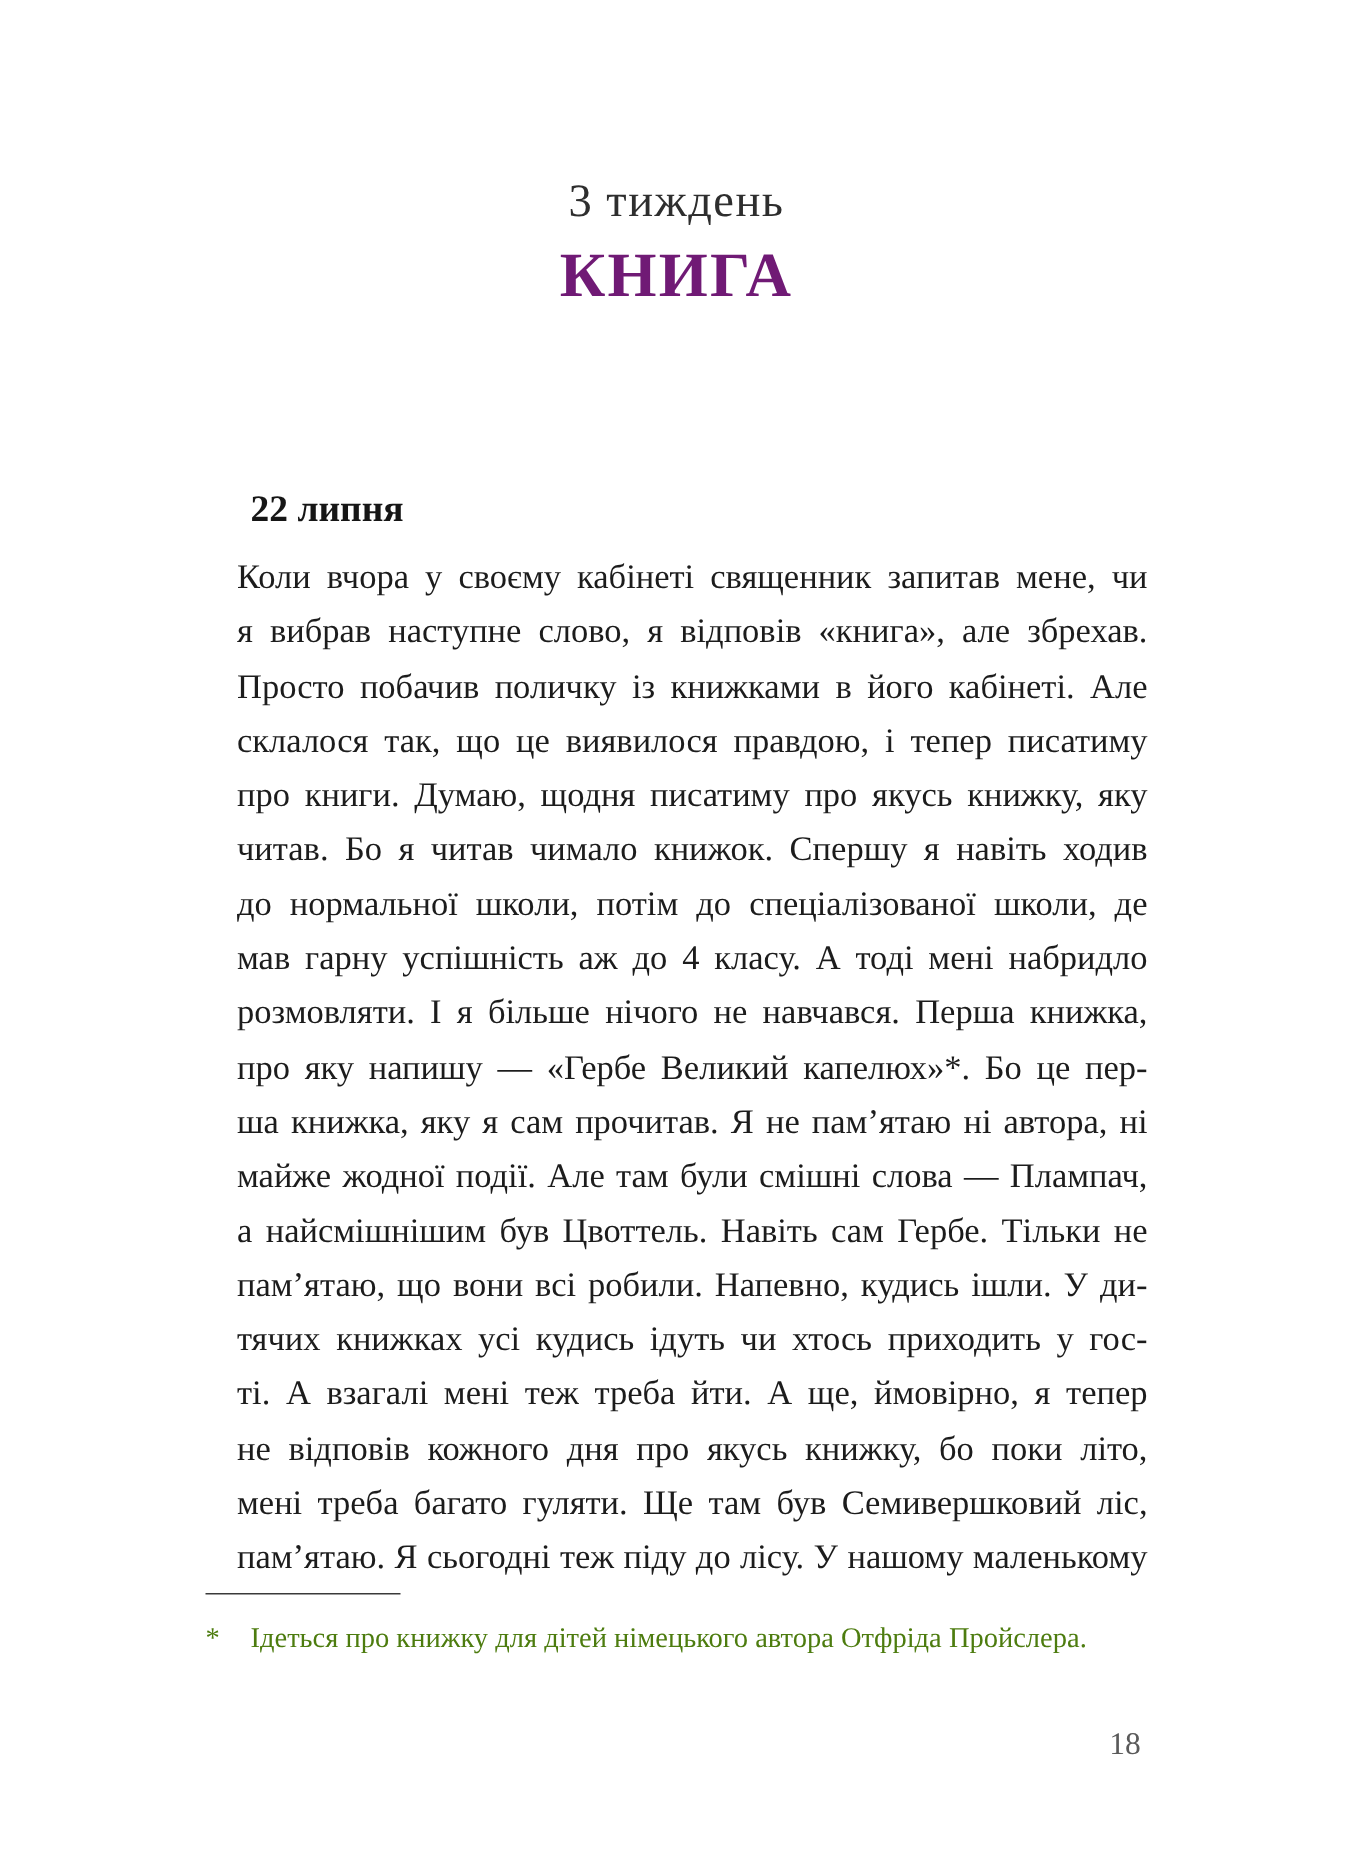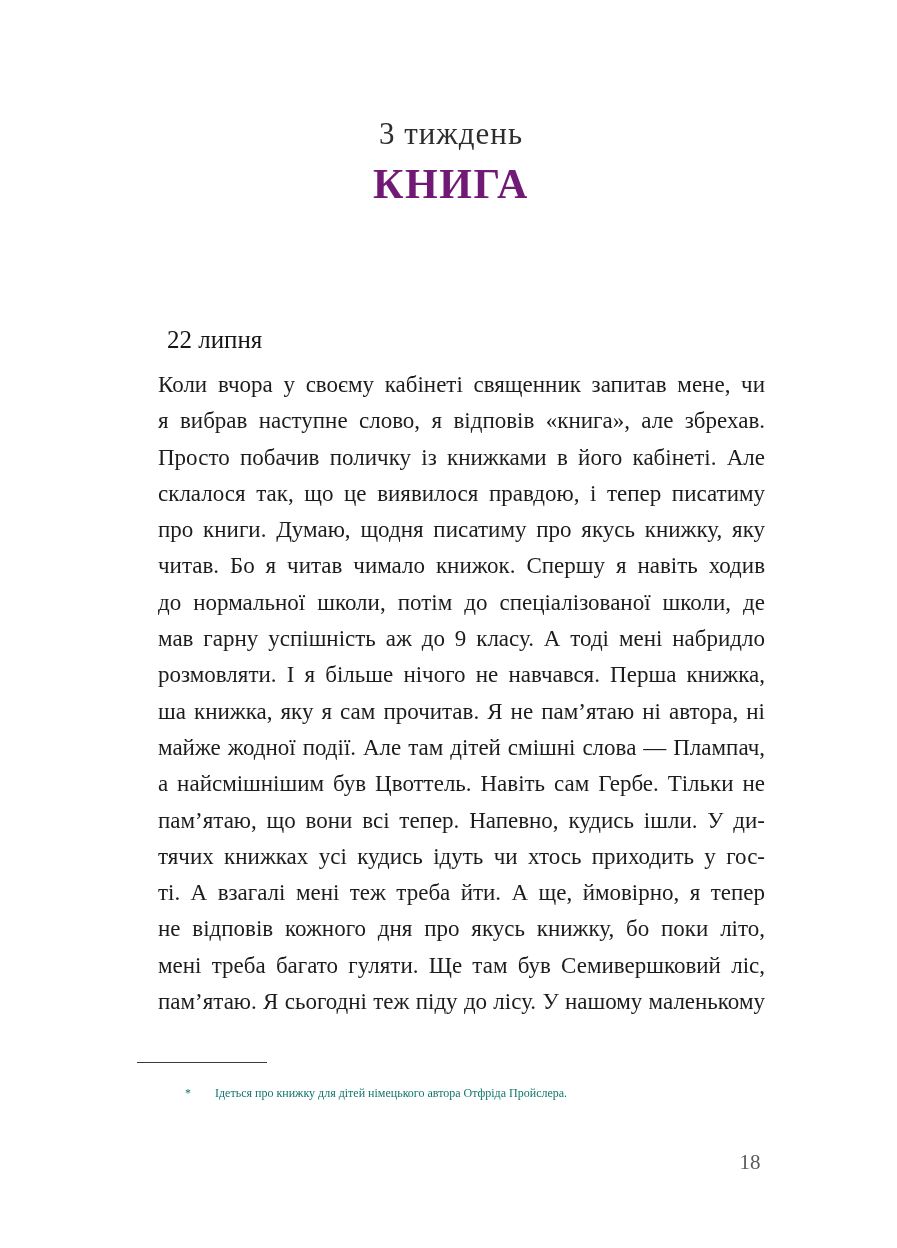--- a/index.html
+++ b/index.html
@@ -46,21 +46,21 @@
     color: #701a75;
   }
   .entry-date {
     position: absolute;
     top: 326px;
     left: 0;
     width: 100%;
     padding-left: 30px;
     box-sizing: border-box;
     font-size: 25px;
-    font-weight: 400;
+    font-weight: 700;
     color: #161616;
   }
   .body-text {
     position: absolute;
     top: 367px;
     left: 0;
     width: 100%;
   }
   .body-line {
     font-size: 23px;
@@ -78,24 +78,23 @@
     left: 0;
     width: 130px;
     height: 0;
     border-top: 1.5px solid #3a3a3a;
   }
   .footnote {
     position: absolute;
     top: 1080px;
     left: 0;
     width: 100%;
-    font-size: 12px;
+    font-size: 19px;
     line-height: 26px;
-    color: #0f766e;
-    margin-left: 48px;
+    color: #4d7c0f;
   }
   .footnote .marker {
     display: inline-block;
     width: 30px;
   }
   .page-number {
     position: absolute;
     top: 1150px;
     left: 730px;
     width: 40px;
@@ -117,26 +116,27 @@
     <div class="entry-date">22 липня</div>
 
     <div class="body-text">
       <div class="body-line">Коли вчора у своєму кабінеті священник запитав мене, чи</div>
       <div class="body-line">я вибрав наступне слово, я відповів «книга», але збрехав.</div>
       <div class="body-line">Просто побачив поличку із книжками в його кабінеті. Але</div>
       <div class="body-line">склалося так, що це виявилося правдою, і тепер писатиму</div>
       <div class="body-line">про книги. Думаю, щодня писатиму про якусь книжку, яку</div>
       <div class="body-line">читав. Бо я читав чимало книжок. Спершу я навіть ходив</div>
       <div class="body-line">до нормальної школи, потім до спеціалізованої школи, де</div>
-      <div class="body-line">мав гарну успішність аж до 9 класу. А тоді мені набридло</div>
+      <div class="body-line">мав гарну успішність аж до 4 класу. А тоді мені набридло</div>
       <div class="body-line">розмовляти. І я більше нічого не навчався. Перша книжка,</div>
+      <div class="body-line">про яку напишу — «Гербе Великий капелюх»*. Бо це пер-</div>
       <div class="body-line">ша книжка, яку я сам прочитав. Я не пам’ятаю ні автора, ні</div>
-      <div class="body-line">майже жодної події. Але там дітей смішні слова — Плампач,</div>
+      <div class="body-line">майже жодної події. Але там були смішні слова — Плампач,</div>
       <div class="body-line">а найсмішнішим був Цвоттель. Навіть сам Гербе. Тільки не</div>
-      <div class="body-line">пам’ятаю, що вони всі тепер. Напевно, кудись ішли. У ди-</div>
+      <div class="body-line">пам’ятаю, що вони всі робили. Напевно, кудись ішли. У ди-</div>
       <div class="body-line">тячих книжках усі кудись ідуть чи хтось приходить у гос-</div>
       <div class="body-line">ті. А взагалі мені теж треба йти. А ще, ймовірно, я тепер</div>
       <div class="body-line">не відповів кожного дня про якусь книжку, бо поки літо,</div>
       <div class="body-line">мені треба багато гуляти. Ще там був Семивершковий ліс,</div>
       <div class="body-line">пам’ятаю. Я сьогодні теж піду до лісу. У нашому маленькому</div>
     </div>
 
     <div class="footnote-rule"></div>
 
     <div class="footnote">

